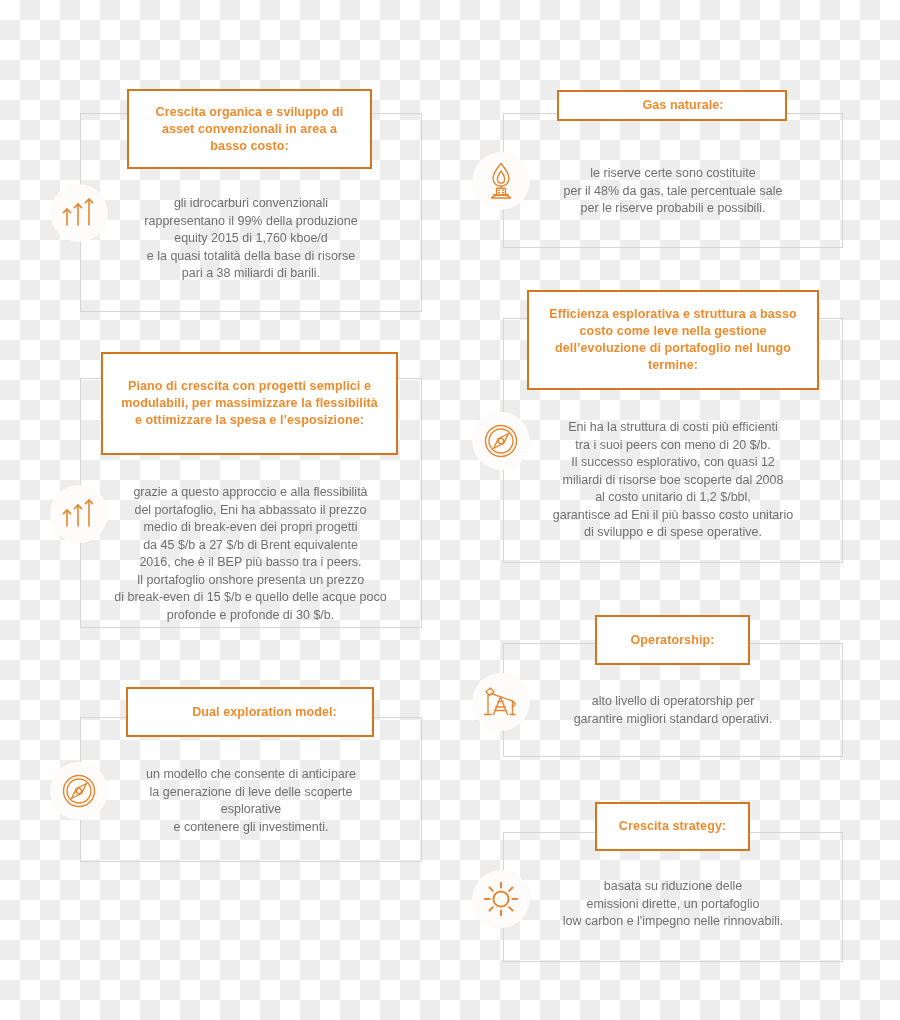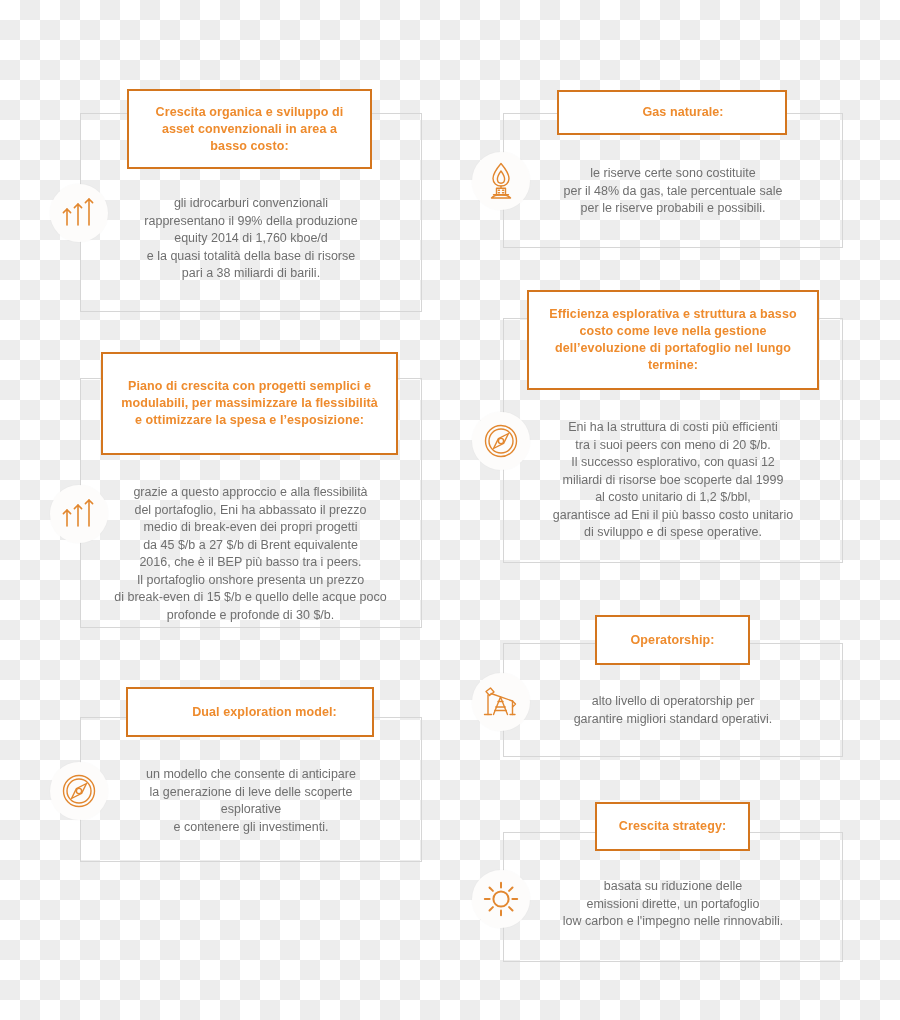--- a/index.html
+++ b/index.html
@@ -108,21 +108,21 @@
           <path d="M2.4 16.6 L6 13 L9.6 16.6"></path>
         <path d="M17 29 V8"></path>
           <path d="M13.4 11.6 L17 8 L20.6 11.6"></path>
         <path d="M28 29 V3"></path>
           <path d="M24.4 6.6 L28 3 L31.6 6.6"></path>
       </svg>
     </div>
 
     <div class="body-text" style="left:81px; top:195px; width:340px;">gli idrocarburi convenzionali
 rappresentano il 99% della produzione
-equity 2014 di 1,760 kboe/d
+equity 2015 di 1,760 kboe/d
 e la quasi totalità della base di risorse
 pari a 38 miliardi di barili.</div>
   </div>
 
   <div class="block">
     <div class="frame" style="left:80px; top:378px; width:342px; height:250px;"></div>
 
     <div class="header-card" style="left:101px; top:352px; width:297px; height:103px;">
       <div class="title">Piano di crescita con
 progetti semplici e modulabili, per
@@ -169,21 +169,21 @@
 
     <div class="body-text" style="left:81px; top:766px; width:340px;">un modello che consente di anticipare
 la generazione di leve delle scoperte
 esplorative
 e contenere gli investimenti.</div>
   </div>
 
   <div class="block">
     <div class="frame" style="left:503px; top:113px; width:340px; height:135px;"></div>
 
-    <div class="header-card" style="left:557px; top:90px; width:230px; height:45px;padding-left:36px;">
+    <div class="header-card" style="left:557px; top:90px; width:230px; height:31px;padding-left:36px;">
       <div class="title">Gas naturale:</div>
     </div>
 
     <div class="icon-badge" style="left:472px; top:152px;">
       <svg width="30" height="38" viewBox="0 0 30 38" fill="none" stroke="#e2872f" stroke-width="1.4" stroke-linecap="round" stroke-linejoin="round">
         <path d="M15 1.5 C20.5 8 23 12 23 16.5 C23 21 19.5 24 15 24 C10.5 24 7 21 7 16.5 C7 12 9.5 8 15 1.5 Z"></path>
         <path d="M15 9 C17.6 12.6 18.6 14.6 18.6 17 C18.6 19.6 17 21.2 15 21.2 C13 21.2 11.4 19.6 11.4 17 C11.4 14.6 12.4 12.6 15 9 Z"></path>
         <path d="M15 24 V26.2"></path>
         <rect x="10.5" y="26.2" width="9" height="6.5"></rect>
         <path d="M12.3 28.2 h1.2 M16.5 28.2 h1.2 M12.3 30.7 h1.2 M16.5 30.7 h1.2"></path>
@@ -212,21 +212,21 @@
         <circle cx="18" cy="18" r="15.5"></circle>
         <circle cx="18" cy="18" r="12"></circle>
         <path d="M25.5 10.5 L20.6 20.4 L10.5 25.5 L15.4 15.6 Z"></path>
         <circle cx="18" cy="18" r="2.6"></circle>
       </svg>
     </div>
 
     <div class="body-text" style="left:503px; top:419px; width:340px;">Eni ha la struttura di costi più efficienti
 tra i suoi peers con meno di 20 $/b.
 Il successo esplorativo, con quasi 12
-miliardi di risorse boe scoperte dal 1999
+miliardi di risorse boe scoperte dal 2008
 al costo unitario di 1,2 $/bbl,
 garantisce ad Eni il più basso costo unitario
 di sviluppo e di spese operative.</div>
   </div>
 
   <div class="block">
     <div class="frame" style="left:503px; top:643px; width:340px; height:114px;"></div>
 
     <div class="header-card" style="left:595px; top:615px; width:155px; height:50px;">
       <div class="title">Operatorship:</div>

